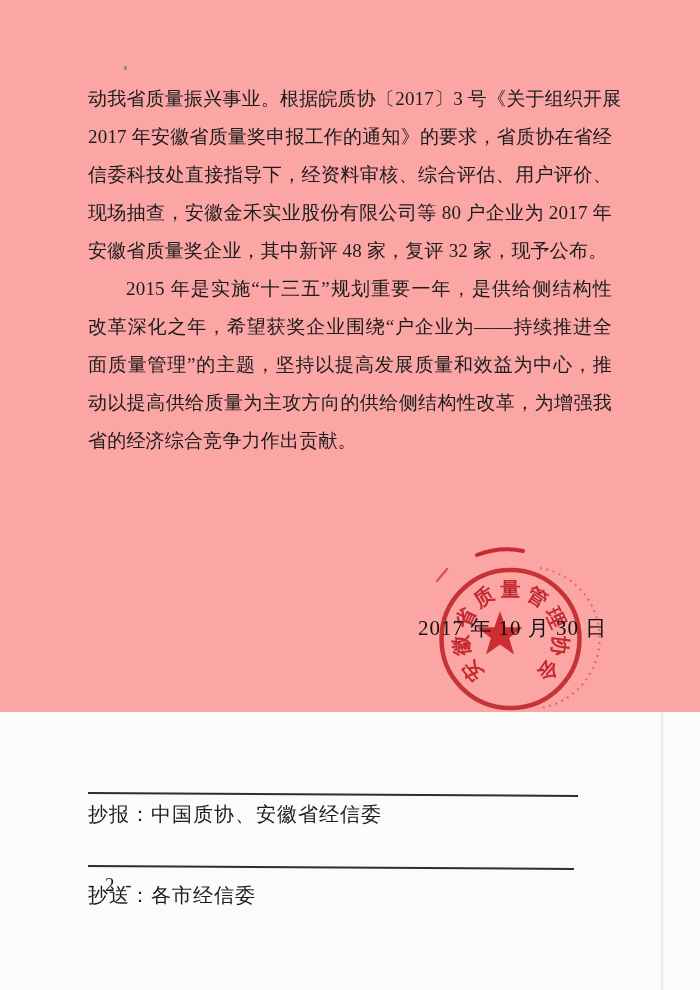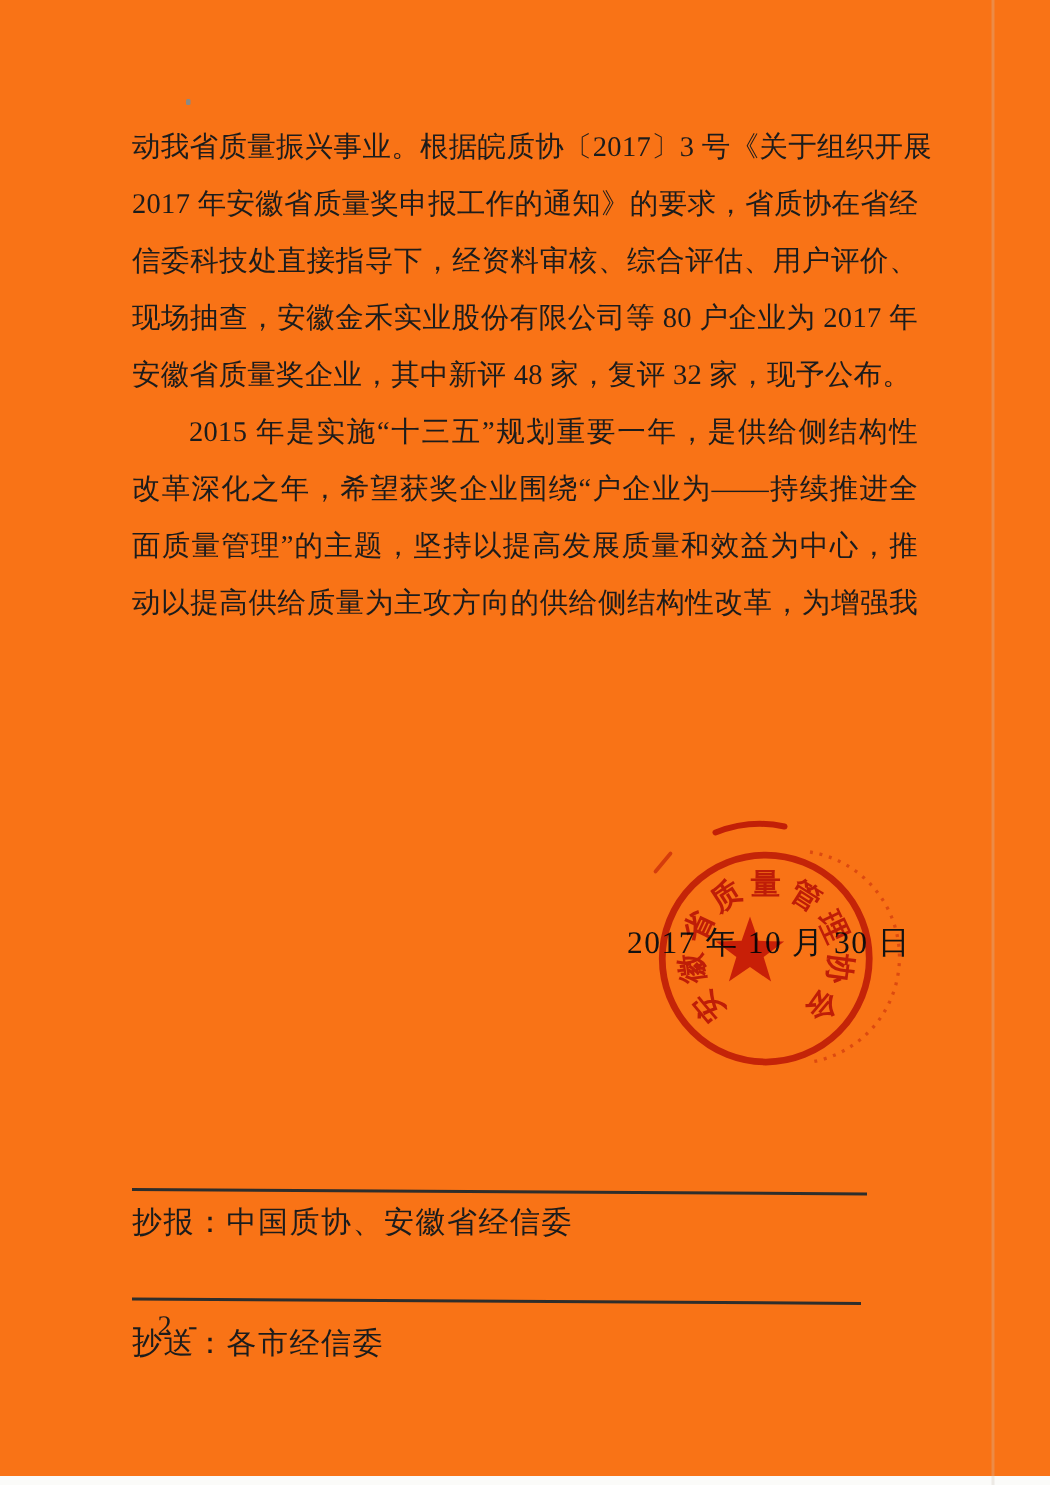--- a/index.html
+++ b/index.html
@@ -4,22 +4,22 @@
 <style>
   html, body {
     margin: 0; padding: 0;
     width: 700px; height: 990px;
     background: #fbfbf9;
     overflow: hidden;
     font-family: "Liberation Serif", "DejaVu Serif", serif;
   }
   .page {
     position: relative;
-    width: 700px; height: 984px;
-    background: #f97316;
+    width: 700px; height: 712px;
+    background: #fca5a5;
   }
   
   .scan-line {
     position: absolute; left: 661px; top: 0;
     width: 2px; height: 990px;
     background: rgba(205,195,183,0.30);
   }
   .speck {
     position: absolute; left: 124px; top: 66px;
     width: 3px; height: 4px; background: #8a8a85;
@@ -98,20 +98,21 @@
       <div class="tline">2017 年安徽省质量奖申报工作的通知》的要求，省质协在省经</div>
       <div class="tline">信委科技处直接指导下，经资料审核、综合评估、用户评价、</div>
       <div class="tline">现场抽查，安徽金禾实业股份有限公司等 80 户企业为 2017 年</div>
       <div class="tline end">安徽省质量奖企业，其中新评 48 家，复评 32 家，现予公布。</div>
     </div>
     <div>
       <div class="tline indent">2015 年是实施“十三五”规划重要一年，是供给侧结构性</div>
       <div class="tline">改革深化之年，希望获奖企业围绕“户企业为——持续推进全</div>
       <div class="tline">面质量管理”的主题，坚持以提高发展质量和效益为中心，推</div>
       <div class="tline">动以提高供给质量为主攻方向的供给侧结构性改革，为增强我</div>
+      <div class="tline end">省的经济综合竞争力作出贡献。</div>
     </div>
   </div>
 
   <div class="date-line">2017 年 10 月 30 日</div>
 
   <div class="stamp">
     <svg viewBox="400 538 220 190" xmlns="http://www.w3.org/2000/svg">
 
       <path d="M 477 555 Q 500 546 523 551" fill="none" stroke="#c2333c" stroke-width="4" stroke-linecap="round"></path>
 

